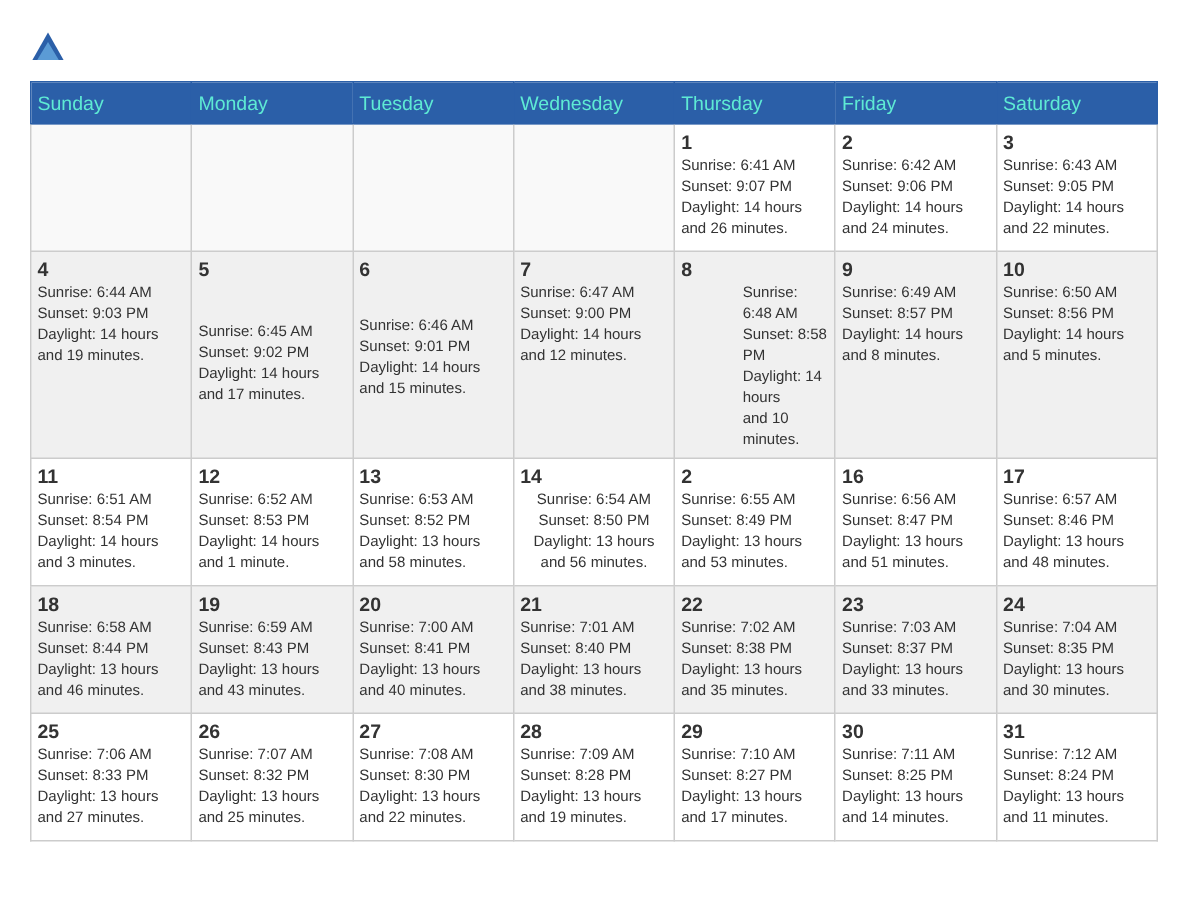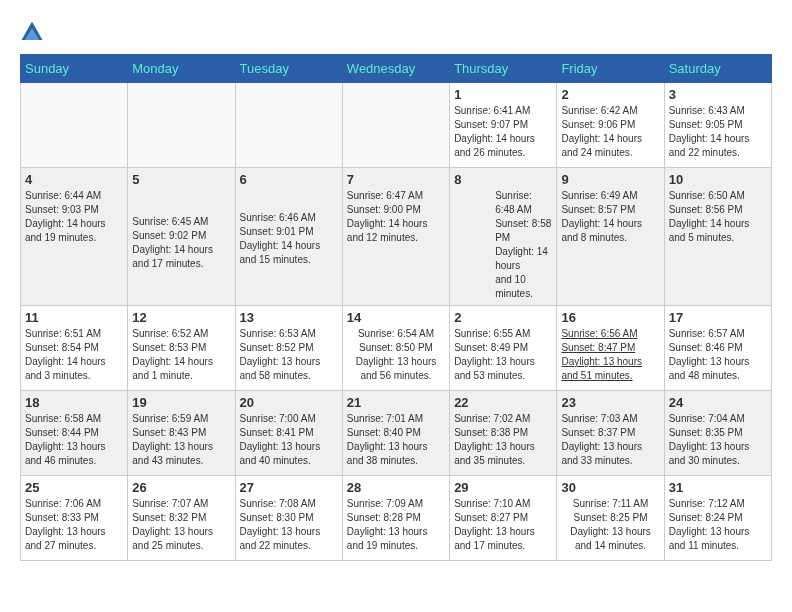--- a/index.html
+++ b/index.html
@@ -222,21 +222,21 @@
         </td>
         <td>
           <span class="day-number">2</span>
           <div class="day-info" style="white-space: pre-line;">Sunrise: 6:55 AM
 Sunset: 8:49 PM
 Daylight: 13 hours
 and 53 minutes.</div>
         </td>
         <td>
           <span class="day-number">16</span>
-          <div class="day-info" style="white-space: pre-line; text-decoration: underline;">Sunrise: 6:56 AM
+          <div class="day-info" style="white-space: pre-line;">Sunrise: 6:56 AM
 Sunset: 8:47 PM
 Daylight: 13 hours
 and 51 minutes.</div>
         </td>
         <td>
           <span class="day-number">17</span>
           <div class="day-info" style="white-space: pre-line;">Sunrise: 6:57 AM
 Sunset: 8:46 PM
 Daylight: 13 hours
 and 48 minutes.</div>
@@ -324,21 +324,21 @@
         </td>
         <td>
           <span class="day-number">29</span>
           <div class="day-info" style="white-space: pre-line;">Sunrise: 7:10 AM
 Sunset: 8:27 PM
 Daylight: 13 hours
 and 17 minutes.</div>
         </td>
         <td>
           <span class="day-number">30</span>
-          <div class="day-info" style="white-space: pre-line; text-align: center;">Sunrise: 7:11 AM
+          <div class="day-info" style="white-space: pre-line;">Sunrise: 7:11 AM
 Sunset: 8:25 PM
 Daylight: 13 hours
 and 14 minutes.</div>
         </td>
         <td>
           <span class="day-number">31</span>
           <div class="day-info" style="white-space: pre-line;">Sunrise: 7:12 AM
 Sunset: 8:24 PM
 Daylight: 13 hours
 and 11 minutes.</div>

